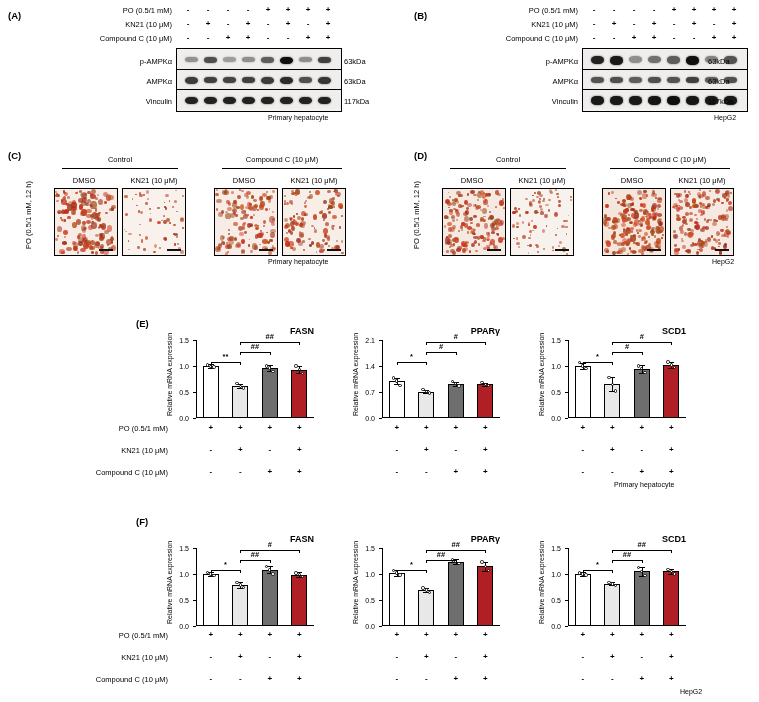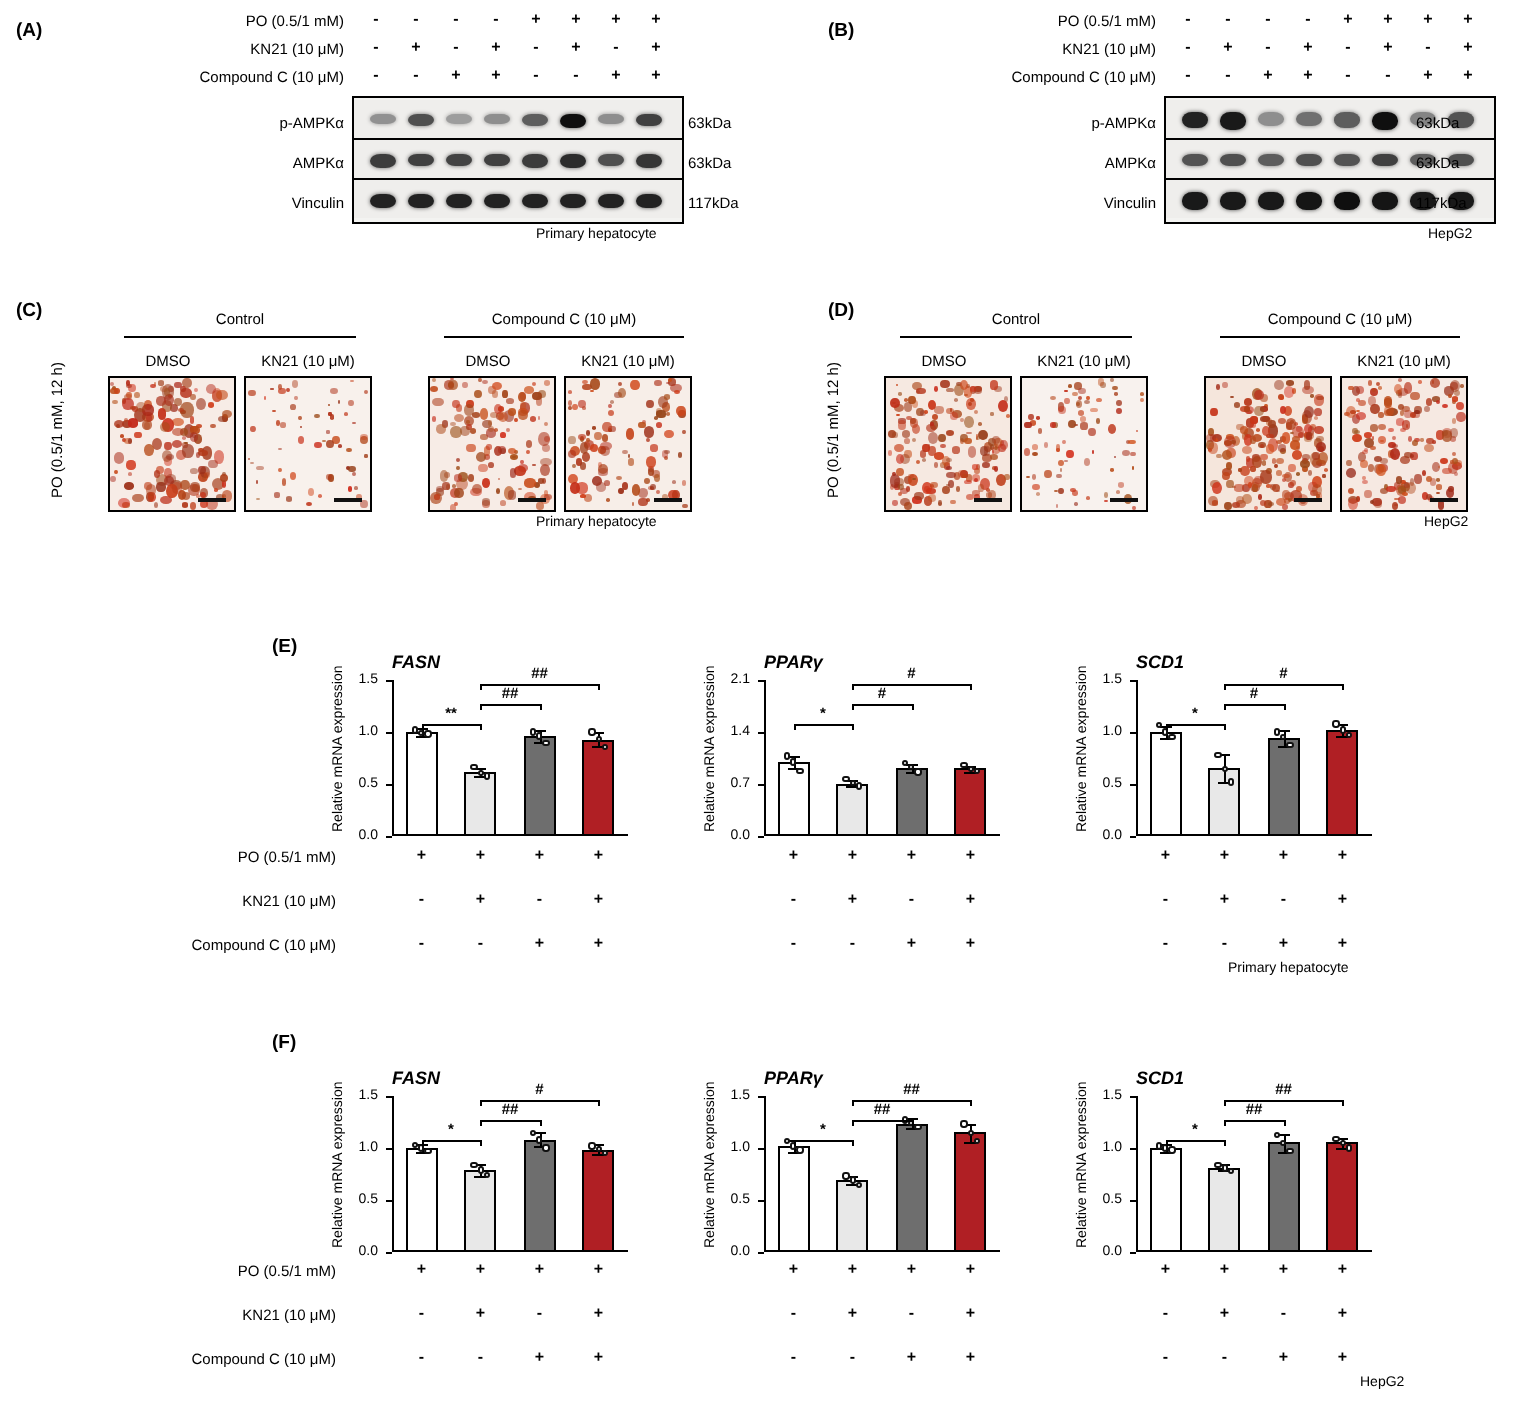--- a/index.html
+++ b/index.html
@@ -107,22 +107,21 @@
     text-align: center;
   }
   
   .chart {
     position: absolute;
   }
   .chart-title {
     position: absolute;
     top: -14px;
     width: 100%;
-    text-align: left;
-    font-style: italic;
+    text-align: right;
     font-weight: bold;
     font-size: 9px;
   }
   .axis-y {
     position: absolute;
     left: 0;
     top: 0;
     bottom: 0;
     width: 1px;
     background: #000;

